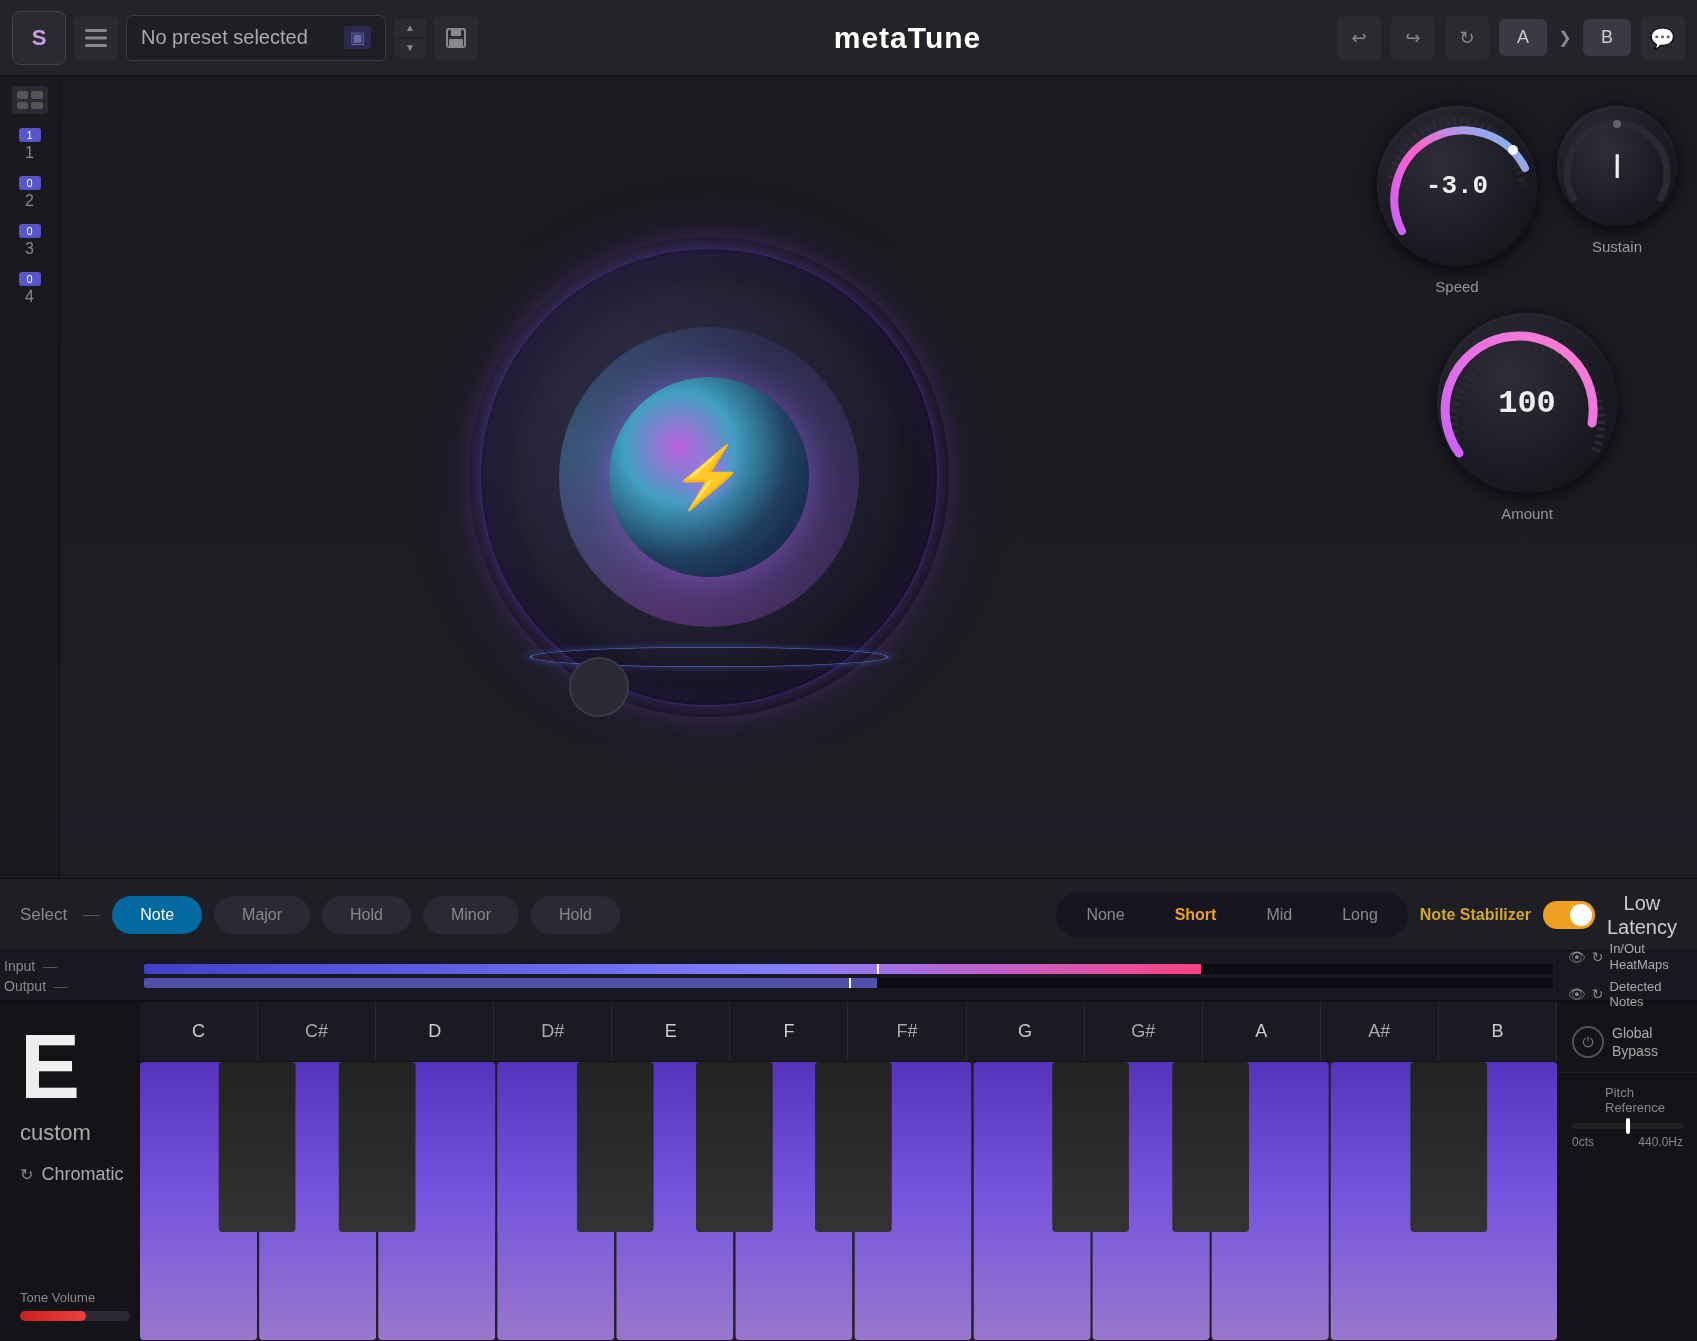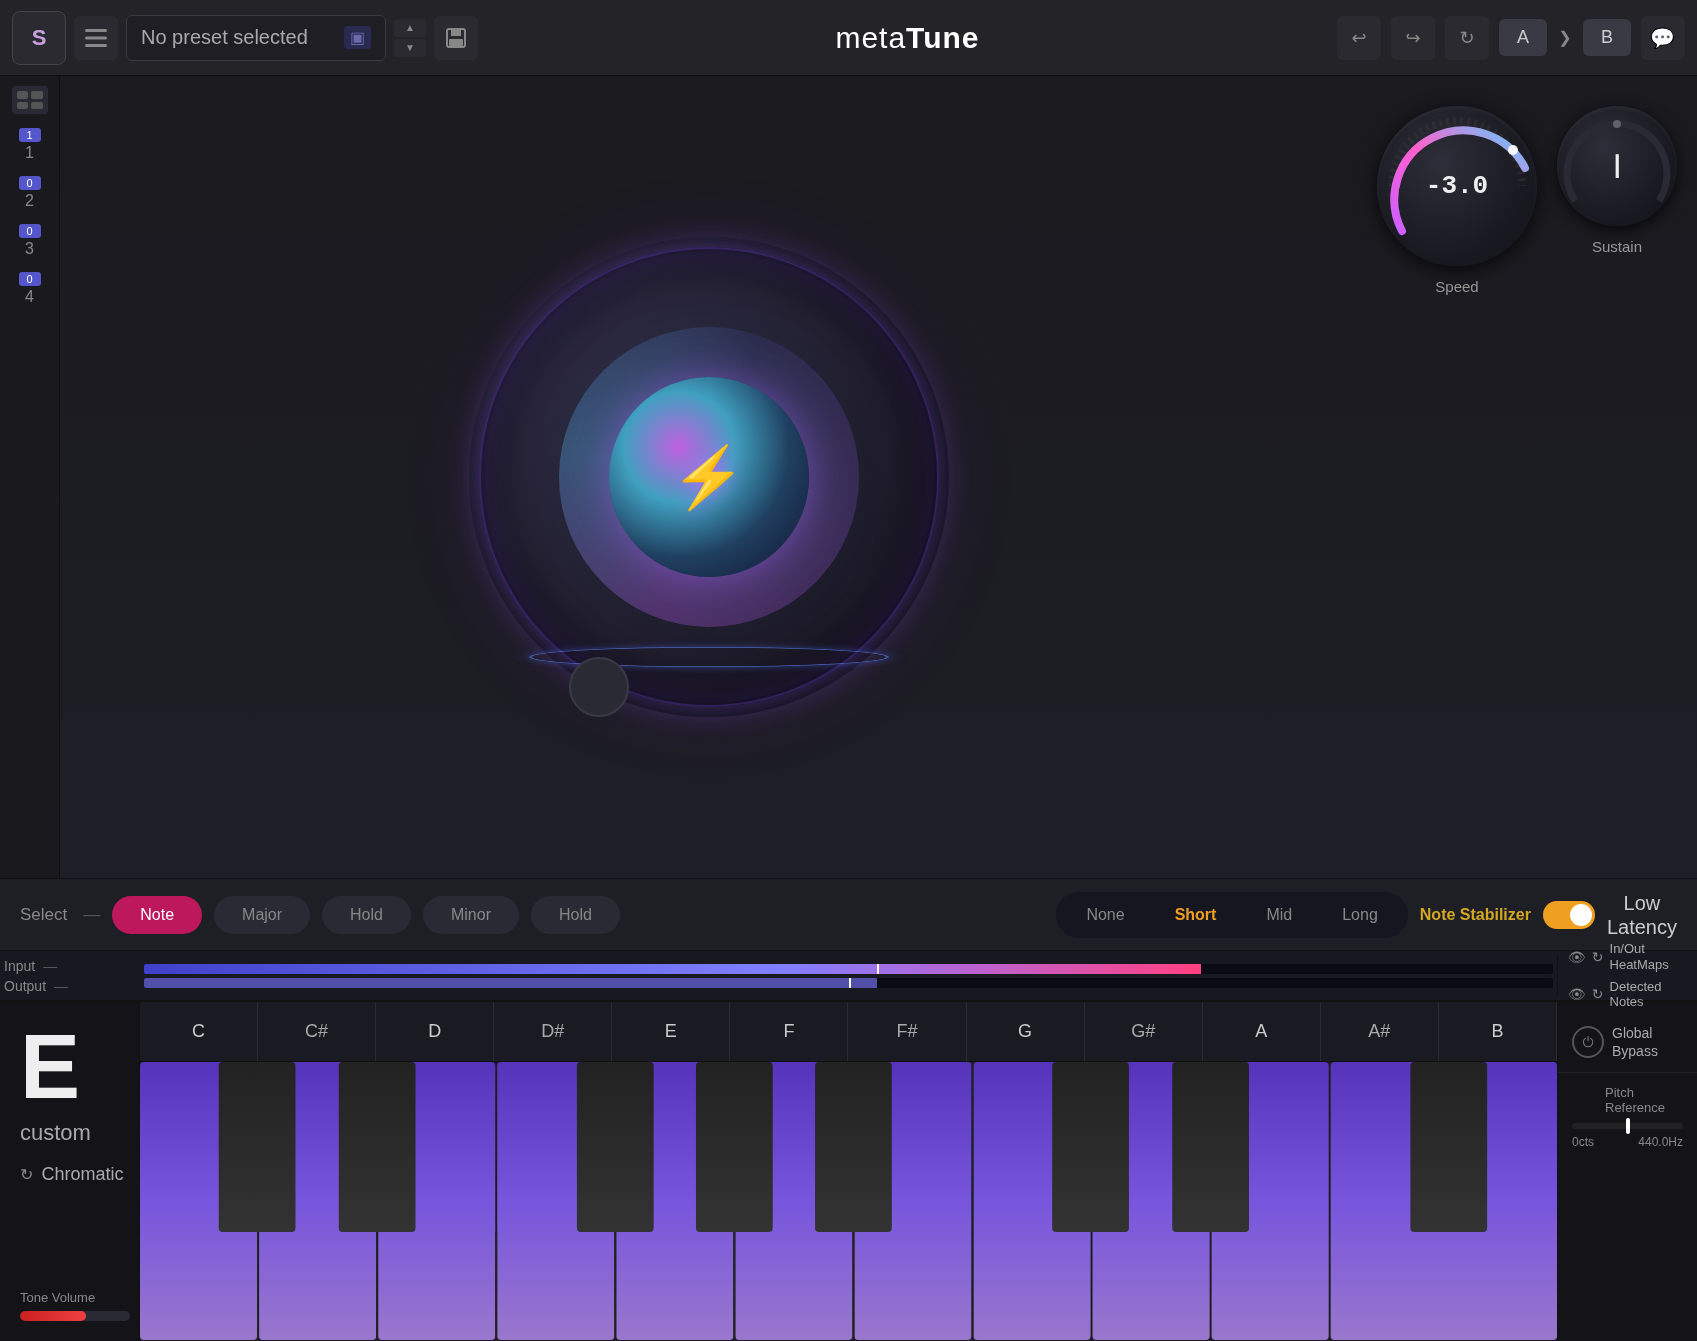--- a/index.html
+++ b/index.html
@@ -74,21 +74,21 @@
       display: flex; align-items: center; justify-content: center;
       font-size: 20px; color: #888;
     }
     .app-title {
       flex: 1;
       text-align: center;
       font-size: 30px;
       color: #ddd;
       letter-spacing: 1px;
     }
-    .app-title span { font-weight: 400; color: #fff; }
+    .app-title span { font-weight: 700; color: #fff; }
     .top-right-controls {
       display: flex; align-items: center; gap: 10px;
     }
     .ctrl-btn {
       width: 44px; height: 44px;
       background: #2a2a30;
       border-radius: 6px;
       display: flex; align-items: center; justify-content: center;
       font-size: 18px; color: #888;
     }
@@ -313,21 +313,21 @@
     .select-dash {
       font-size: 17px; color: #555;
     }
     .select-btn {
       padding: 10px 28px;
       border-radius: 24px;
       font-size: 16px;
       cursor: pointer;
     }
     .select-btn.active {
-      background: #be185d;
+      background: #0369a1;
       color: #fff;
     }
     .select-btn.inactive {
       background: #2a2a35;
       color: #888;
     }
     .select-spacer { flex: 1; }
     .time-group {
       display: flex; align-items: center; gap: 6px;
       background: #161620;
@@ -666,20 +666,38 @@
             <svg class="knob-svg" viewBox="0 0 120 120">
               <path d="M 18 95 A 50 50 0 1 1 102 95" fill="none" stroke="#2a2a35" stroke-width="7"></path>
               <circle cx="60" cy="18" r="4" fill="#888" opacity="0.6"></circle>
             </svg>
             <div class="knob-value-small">┃</div>
           </div>
           <div class="knob-label">Sustain</div>
         </div>
       </div>
 
+      <div class="knob-wrapper">
+        <div class="knob-large" style="width:180px;height:180px;">
+          <svg class="knob-svg" viewBox="0 0 180 180">
+            <path d="M 22 140 A 74 74 0 1 1 158 140" fill="none" stroke="#2a2a35" stroke-width="9" stroke-dasharray="3 4"></path>
+            <path d="M 22 140 A 74 74 0 1 1 155 110" fill="none" stroke="url(#amountGrad)" stroke-width="9" stroke-linecap="round"></path>
+            <defs>
+              <linearGradient id="amountGrad" x1="0%" y1="100%" x2="100%" y2="0%">
+                <stop offset="0%" stop-color="#cc60ff"></stop>
+                <stop offset="100%" stop-color="#ff80cc"></stop>
+              </linearGradient>
+            </defs>
+          </svg>
+          <div style="text-align:center;z-index:2;">
+            <div style="font-size:32px;color:#eee;font-family:'Courier New',monospace;font-weight:bold;">100</div>
+          </div>
+        </div>
+        <div class="knob-label">Amount</div>
+      </div>
     </div>
   </div>
 
   <div class="bottom-section">
 
     <div class="select-bar">
       <span class="select-label">Select</span>
       <span class="select-dash">—</span>
       <div class="select-btn active">Note</div>
       <div class="select-btn inactive">Major</div>

